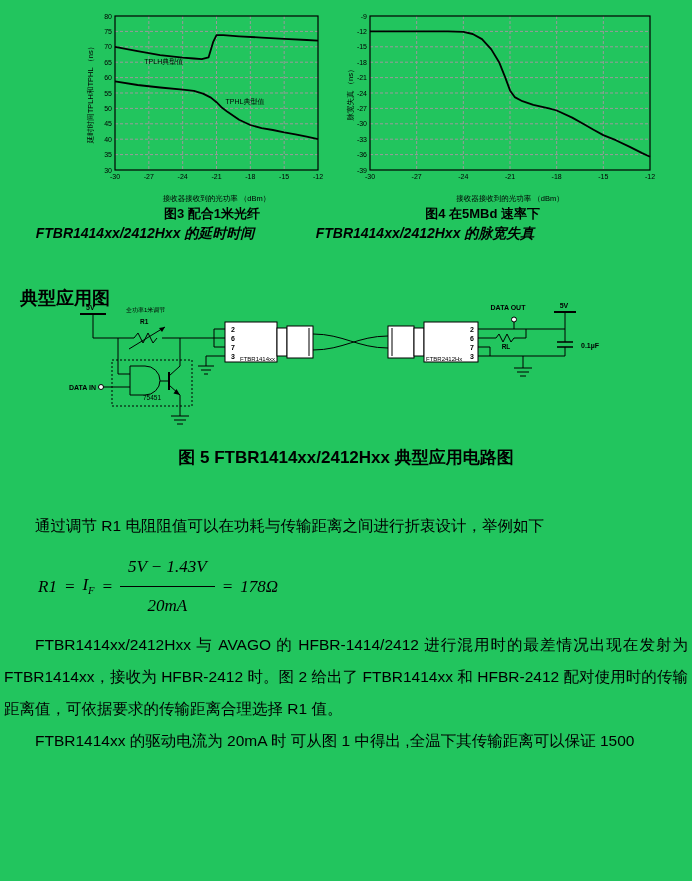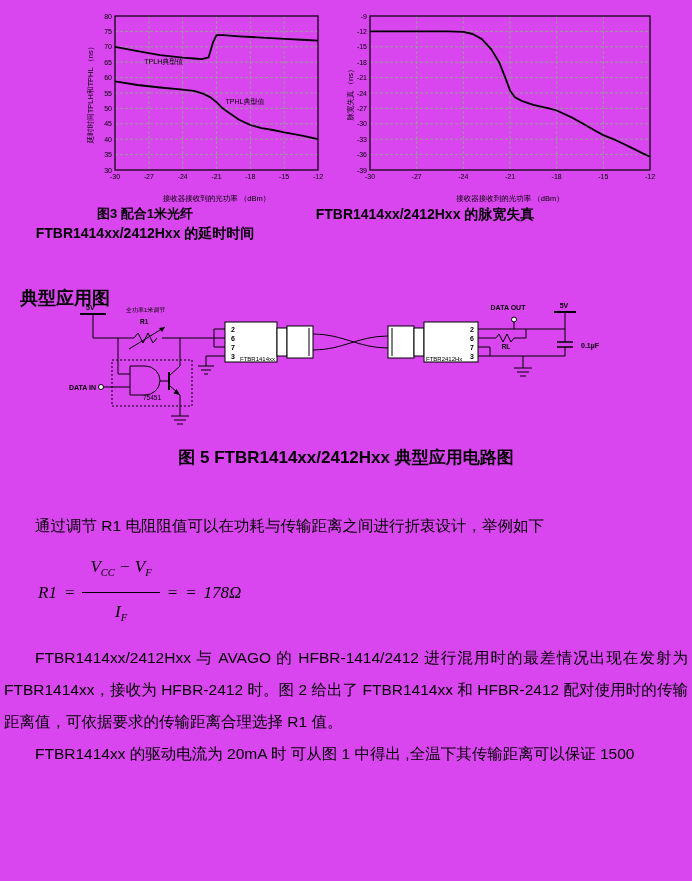--- a/index.html
+++ b/index.html
@@ -1,22 +1,22 @@
 <!DOCTYPE html>
 <html><head>
 <meta charset="utf-8">
 <style>
   html,body{margin:0;padding:0;background:#fff;}
-  #page{position:relative;width:692px;height:881px;background:#d946ef;color:#000;
+  #page{position:relative;width:692px;height:881px;background:#22c55e;color:#000;
         font-family:"Liberation Sans",sans-serif;overflow:hidden;}
   .abs{position:absolute;}
   svg text{font-family:"Liberation Sans",sans-serif;fill:#000;}
   .figcap{text-align:center;font-weight:bold;}
-  .figcap .l1{font-size:13px;line-height:19px;}
-  .figcap .l2{font-size:14px;line-height:21px;}
+  .figcap .l1{font-size:13px;line-height:19px;text-align:right;}
+  .figcap .l2{font-size:14px;line-height:21px;font-style:italic;}
   .heading{font-size:18px;font-weight:bold;}
   .fig5cap{width:692px;text-align:center;font-weight:bold;font-size:17px;}
   .bodytext{width:684px;font-size:15.5px;line-height:32px;text-align:justify;margin-top:32px;}
   .bodytext p{margin:0;text-indent:2em;}
   .formula{margin:9px 0 7px 34px;font-family:"Liberation Serif",serif;font-style:italic;
            font-size:17px;display:flex;align-items:center;gap:7px;}
   .frac{display:inline-flex;flex-direction:column;align-items:center;vertical-align:middle;}
   .frac .num{border-bottom:1.6px solid #000;padding:0 8px 3px;}
   .frac .den{padding-top:3px;}
   .formula sub{font-size:0.62em;font-style:italic;}
@@ -104,20 +104,21 @@
       <text x="211.66666666666666" y="173" text-anchor="middle" font-size="7">-18</text>
       <line y1="10" y2="164" x1="258.33333333333337" x2="258.33333333333337" stroke="#9a9a9a" stroke-width="1" stroke-dasharray="3,2"></line>
       <text x="258.33333333333337" y="173" text-anchor="middle" font-size="7">-15</text>
       <text x="305" y="173" text-anchor="middle" font-size="7">-12</text>
       <rect x="25" y="10" width="280" height="154" fill="none" stroke="#000" stroke-width="1.2"></rect>
       <path d="M25.0,25.4 L71.7,25.4 L102.8,25.4 L118.3,25.9 L127.7,28.0 L137.0,33.1 L146.3,43.4 L154.1,56.2 L160.3,71.6 L165.0,84.4 L169.7,91.1 L177.4,95.2 L188.3,98.8 L203.9,102.4 L211.7,104.5 L227.2,111.6 L238.1,117.8 L249.0,124.0 L258.3,129.1 L270.8,134.2 L284.8,140.9 L297.2,147.1 L305.0,150.7" fill="none" stroke="#000000" stroke-width="1.8" stroke-linejoin="round"></path>
       <text x="165" y="195" text-anchor="middle" font-size="7.5">接收器接收到的光功率 （dBm）</text>
       <text x="8" y="87" text-anchor="middle" font-size="7.5" transform="rotate(-90 8 87)">脉宽失真 （ns）</text>
     </svg>
   <div class="abs figcap" style="left:310px;top:204px;width:230px;">
+    <div class="l1">图4 在5MBd 速率下</div>
     <div class="l2">FTBR1414xx/2412Hxx 的脉宽失真</div>
   </div>
 
   <div class="abs heading" style="left:20px;top:274px;margin-top:12px;">典型应用图</div>
 
   <svg class="abs" style="left:28px;top:298px;" width="640" height="155" viewBox="0 0 640 155" stroke="#000" stroke-width="1" fill="none">
 
     <g>
       <text x="58" y="12" font-size="7" font-weight="bold" stroke="none" fill="#000">5V</text>
       <line x1="52" y1="16" x2="78" y2="16" stroke-width="2"></line>
@@ -230,24 +231,27 @@
 
   <div class="abs fig5cap" style="top:446px;left:0;">图 5 FTBR1414xx/2412Hxx 典型应用电路图</div>
 
   <div class="abs bodytext" style="left:4px;top:478px;">
     <p>通过调节 R1 电阻阻值可以在功耗与传输距离之间进行折衷设计，举例如下</p>
 
     <div class="formula">
       <span>R1</span>
       <span>=</span>
       <span class="frac">
-        <span class="num"><span>V</span><sub>CC</sub> <span>−</span> <span>V</span><sub>F</sub></span>
         <span class="den"><span>I</span><sub>F</sub></span>
       </span>
       <span>=</span>
+      <span class="frac">
+        <span class="num">5V − 1.43V</span>
+        <span class="den">20mA</span>
+      </span>
       <span>=</span>
       <span>178Ω</span>
     </div>
 
     <p>FTBR1414xx/2412Hxx 与 AVAGO 的 HFBR-1414/2412 进行混用时的最差情况出现在发射为 FTBR1414xx，接收为 HFBR-2412 时。图 2 给出了 FTBR1414xx 和 HFBR-2412 配对使用时的传输距离值，可依据要求的传输距离合理选择 R1 值。</p>
     <p>FTBR1414xx 的驱动电流为 20mA 时 可从图 1 中得出 ,全温下其传输距离可以保证 1500</p>
   </div>
 
 </div>
 

